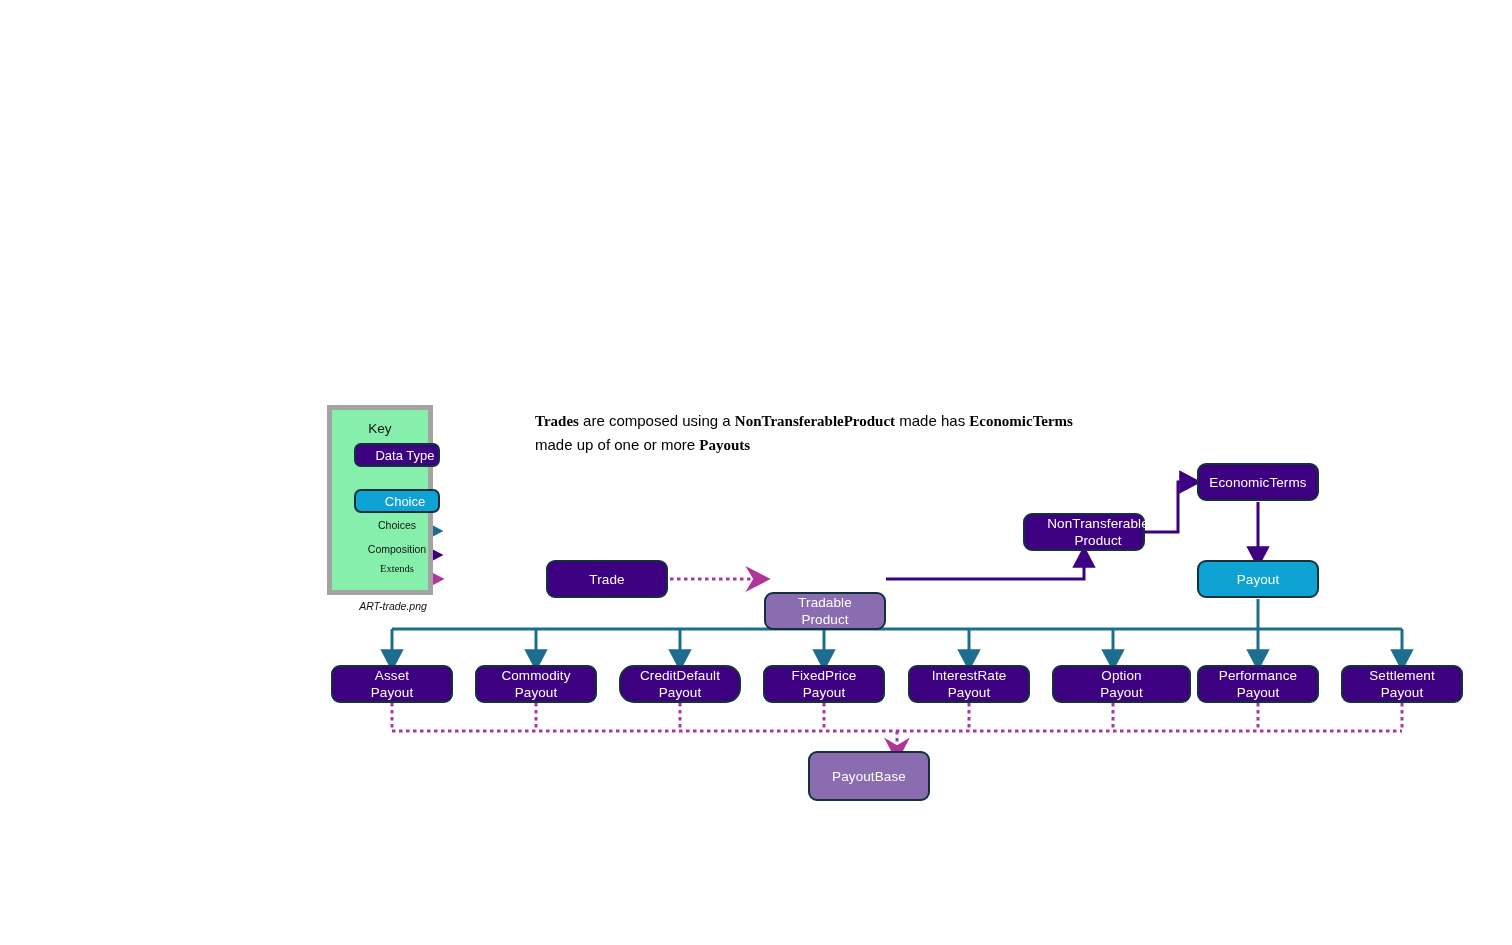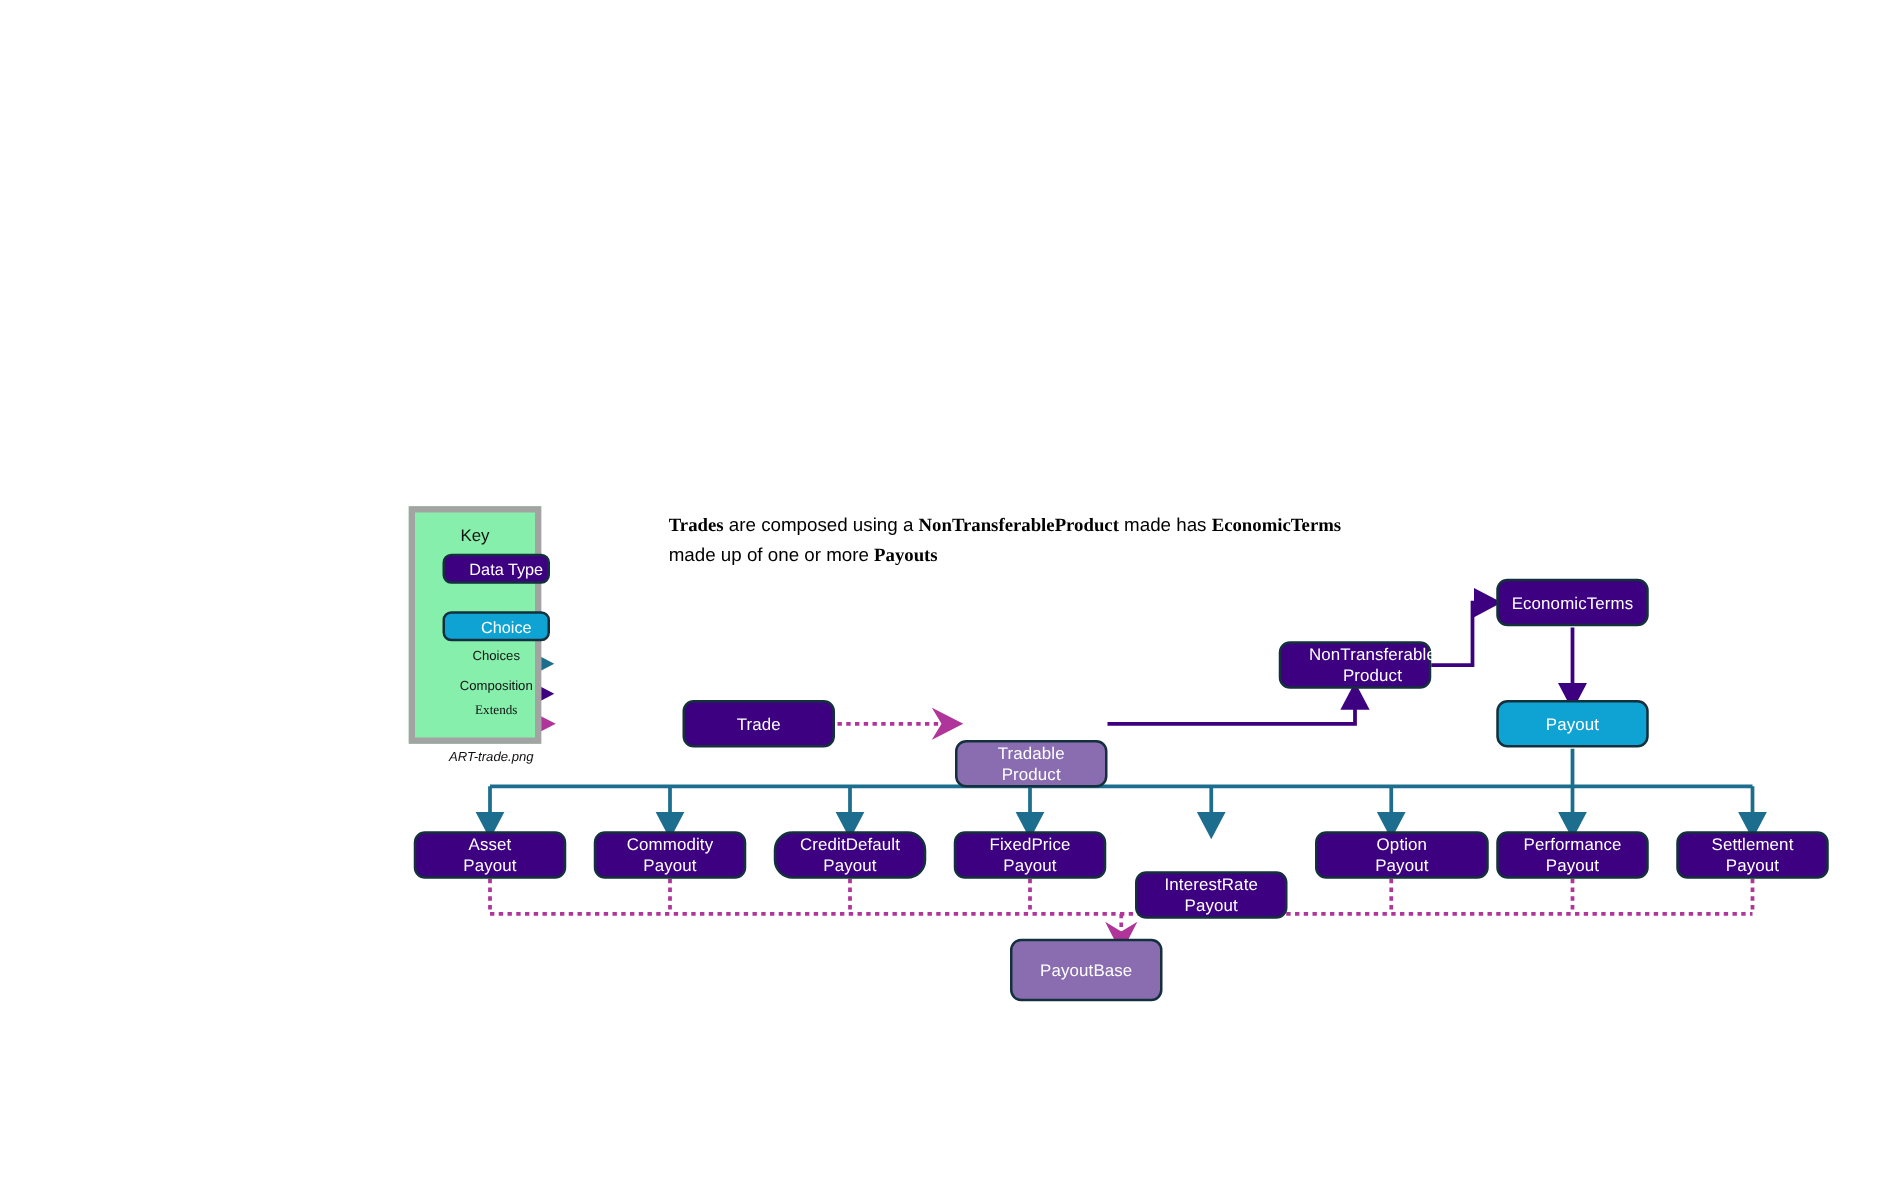--- a/index.html
+++ b/index.html
@@ -231,21 +231,21 @@
   <div class="node choice" style="left:1197px; top:560px; width:122px; height:38px;">Payout</div>
 
   <div class="node datatype" style="left:331px; top:665px; width:122px; height:38px;">Asset
 Payout</div>
   <div class="node datatype" style="left:475px; top:665px; width:122px; height:38px;">Commodity
 Payout</div>
   <div class="node datatype" style="left:619px; top:665px; width:122px; height:38px;border-radius:15px;">CreditDefault
 Payout</div>
   <div class="node datatype" style="left:763px; top:665px; width:122px; height:38px;">FixedPrice
 Payout</div>
-  <div class="node datatype" style="left:908px; top:665px; width:122px; height:38px;margin-top:32px;">InterestRate
+  <div class="node datatype" style="left:908px; top:665px; width:122px; height:38px;">InterestRate
 Payout</div>
   <div class="node datatype" style="left:1052px; top:665px; width:139px; height:38px;">Option
 Payout</div>
   <div class="node datatype" style="left:1197px; top:665px; width:122px; height:38px;">Performance
 Payout</div>
   <div class="node datatype" style="left:1341px; top:665px; width:122px; height:38px;">Settlement
 Payout</div>
 
   <div class="node base" style="left:808px; top:751px; width:122px; height:50px;">PayoutBase</div>
 

